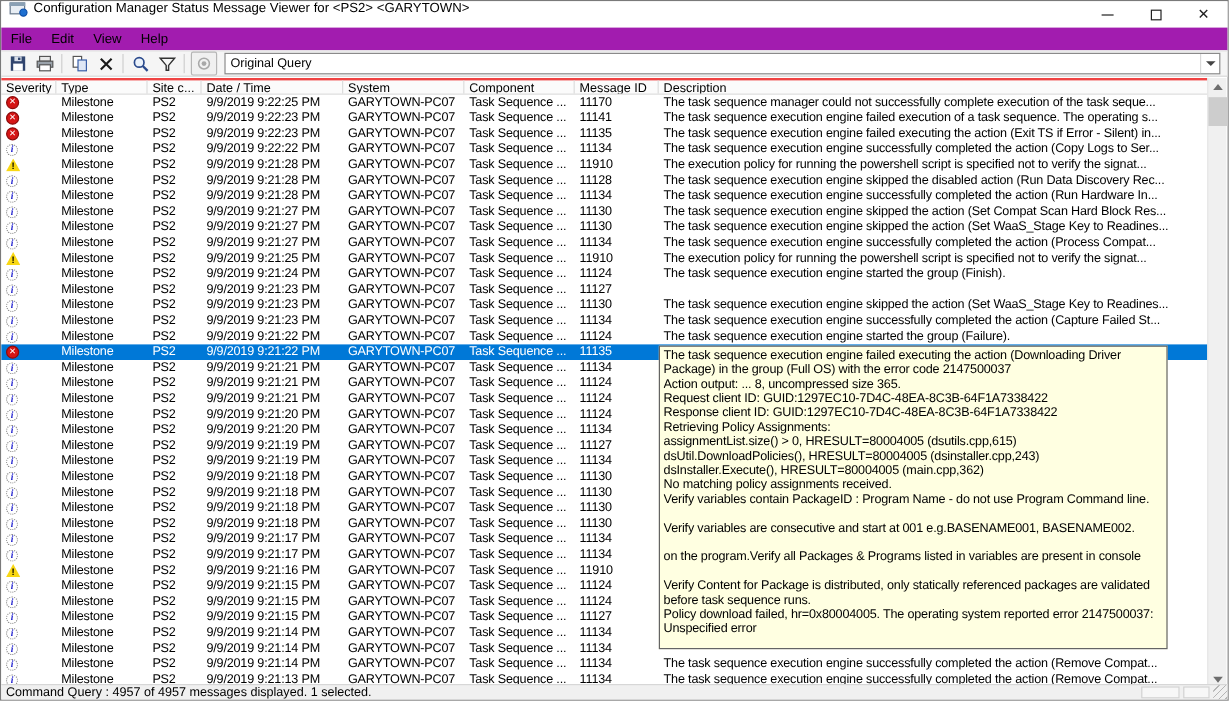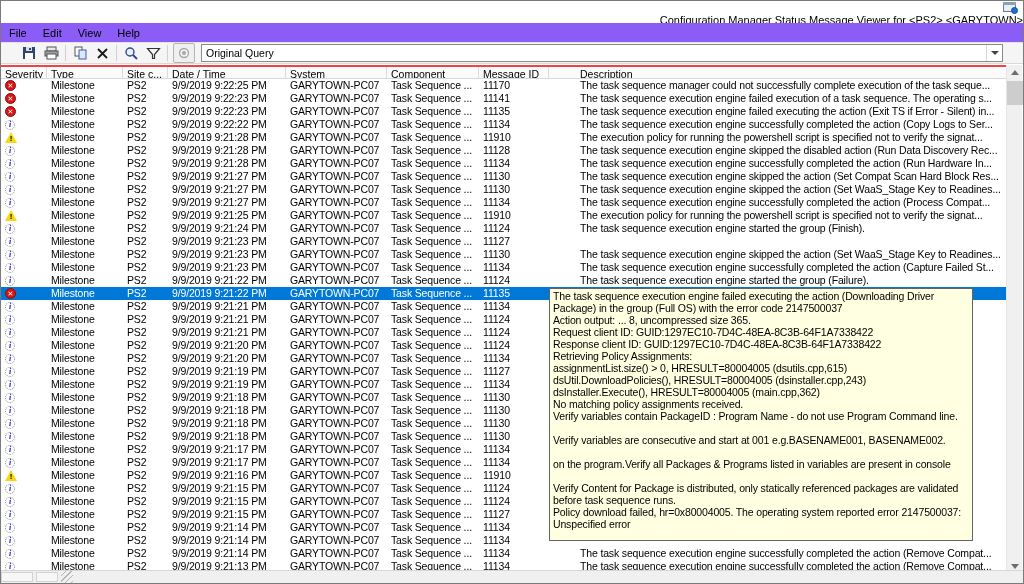--- a/index.html
+++ b/index.html
@@ -3,41 +3,41 @@
 <meta charset="utf-8">
 <style>
   html,body{margin:0;padding:0;background:#cfcfcf;}
   *{box-sizing:border-box;}
   .window{position:relative;width:1024px;height:584px;background:#ffffff;
           border:1px solid #7a7a7a;overflow:hidden;
           font-family:"Liberation Sans","DejaVu Sans",sans-serif;font-size:10.5px;color:#000;}
 
   
   .titlebar{position:absolute;left:0;top:0;width:100%;height:22px;background:#ffffff;
-            display:flex;align-items:flex-end;flex-direction:column;}
+            display:flex;align-items:flex-start;}
   .app-icon{width:15px;height:13px;margin:0 5px 0 7px;position:relative;flex:0 0 auto;}
   .app-icon .frame{position:absolute;left:0;top:1px;width:13px;height:10px;border:1px solid #6b7b8d;background:#e8eef4;}
   .app-icon .bar{position:absolute;left:0;top:1px;width:13px;height:3px;background:#8aa0b4;}
   .app-icon .dot{position:absolute;right:0;bottom:0;width:7px;height:7px;border-radius:50%;background:#1e6fd0;border:1px solid #0f4fa8;}
   .title-text{font-size:11px;white-space:nowrap;}
   .win-controls{margin-left:auto;display:flex;height:22px;}
   .win-btn{width:40px;height:22px;display:flex;align-items:center;justify-content:center;color:#222;}
   .glyph-min{width:10px;height:1px;background:#222;}
   .glyph-max{width:9px;height:9px;border:1px solid #222;}
   .glyph-close{font-size:12px;line-height:12px;}
 
   
-  .menubar{position:absolute;left:0;top:22px;width:100%;height:19px;background:#8b5cf6;
+  .menubar{position:absolute;left:0;top:22px;width:100%;height:19px;background:#a21caf;
            display:flex;align-items:center;font-size:11px;}
   .menu-item{padding:2px 8px;}
 
   
   .toolbar{position:absolute;left:0;top:41px;width:100%;height:22px;background:#f5f5f5;
            border-top:1px solid #e3e3e3;border-bottom:1px solid #d9d9d9;
-           display:flex;align-items:center;padding:0 17px;}
+           display:flex;align-items:center;padding:0 3px;}
   .tb-btn{width:22px;height:20px;display:flex;align-items:center;justify-content:center;flex:0 0 auto;}
   .tb-sep{width:1px;height:16px;background:#cfcfcf;margin:0 3px;flex:0 0 auto;}
   .tb-btn svg{display:block;}
   .tb-stop{border:1px solid #b5b5b5;background:#f0f0f0;border-radius:2px;margin-left:2px;}
   .combo{flex:1 1 auto;height:18px;margin:0 3px 0 6px;background:#fff;border:1px solid #8a8a8a;
          display:flex;align-items:center;position:relative;}
   .combo-text{padding-left:4px;font-size:10.5px;flex:1;}
   .combo-arrow{width:16px;height:16px;display:flex;align-items:center;justify-content:center;border-left:1px solid #d9d9d9;}
   .arrow-down{width:0;height:0;border-left:4px solid transparent;border-right:4px solid transparent;border-top:4px solid #444;}
 
@@ -45,21 +45,21 @@
   .grid{position:absolute;left:0;top:64px;width:1008px;}
   .hdr{display:flex;height:14px;background:#fbfbfb;border-top:2px solid #ef4444;border-bottom:1px solid #d9d9d9;}
   .hcell{border-right:1px solid #dcdcdc;padding:1px 0 0 4px;white-space:nowrap;overflow:hidden;font-size:10.5px;}
   .c0{width:46px;flex:0 0 auto;}
   .c1{width:76px;flex:0 0 auto;}
   .c2{width:45px;flex:0 0 auto;}
   .c3{width:118px;flex:0 0 auto;}
   .c4{width:101px;flex:0 0 auto;}
   .c5{width:92px;flex:0 0 auto;}
   .c6{width:70px;flex:0 0 auto;}
-  .c7{flex:1 1 auto;min-width:0;margin-left:27px;}
+  .c7{flex:1 1 auto;min-width:0;}
 
   
   .rows{background:#fff;}
   .row{display:flex;height:13px;line-height:13px;white-space:nowrap;}
   .row .cell{padding-left:4px;overflow:hidden;letter-spacing:-0.15px;}
   .row.selected{background:#0078d7;color:#fff;}
   .sevcell{padding-left:0 !important;display:flex;align-items:center;}
   .sev{display:inline-block;position:relative;margin-left:4px;text-align:center;font-weight:bold;letter-spacing:0;}
   .sev-error{width:11px;height:11px;border-radius:50%;background:#d61515;border:1px solid #8e0b0b;
              color:#fff;font-size:7px;line-height:9px;}
@@ -680,18 +680,19 @@
     <span class="vs-up">
         <span class="tri-up"></span>
       </span>
     <span class="vs-thumb"></span>
     <span class="vs-down">
         <span class="tri-down"></span>
       </span>
   </div>
 
   <div class="statusbar">
+    <span class="status-text">Command Query : 4957 of 4957 messages displayed. 1 selected.</span>
     <span class="status-pane pane-a"></span>
     <span class="status-pane pane-b"></span>
     <span class="grip"></span>
   </div>
 
 </div>
 
 </body></html>

